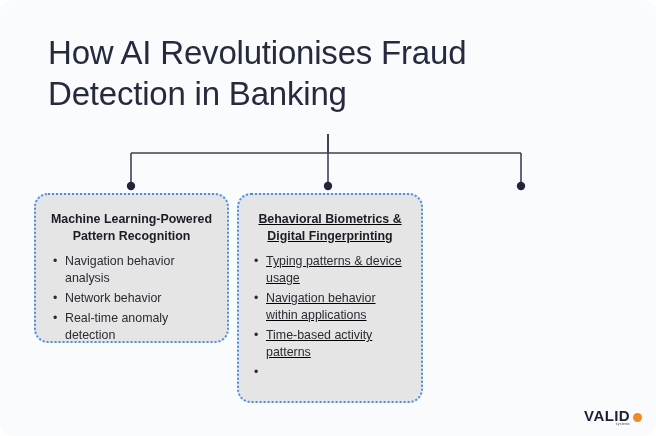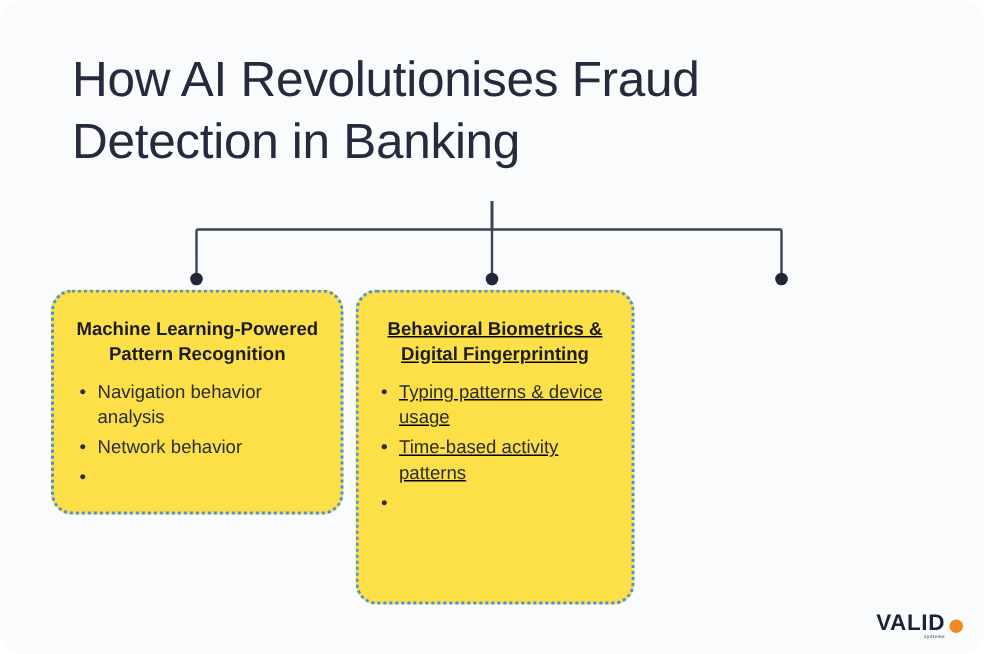--- a/index.html
+++ b/index.html
@@ -44,21 +44,21 @@
     top: 0;
     width: 656px;
     height: 436px;
     pointer-events: none;
   }
 
   
   .box {
     position: absolute;
     box-sizing: border-box;
-    background: #fde047;
+    background: #e5e5e5;
     border: 2px dotted #4a90e2;
     border-radius: 14px;
   }
   .box-head {
     text-align: center;
     font-weight: bold;
     font-size: 12.4px;
     line-height: 16.5px;
     color: #1c1c24;
   }
@@ -147,33 +147,35 @@
       <li>
         <span class="bdot">•</span>
         <span>Navigation behavior analysis</span>
       </li>
       <li>
         <span class="bdot">•</span>
         <span>Network behavior</span>
       </li>
       <li>
         <span class="bdot">•</span>
+        <span>Real-time anomaly detection</span>
       </li>
     </ul>
   </div>
 
   <div class="box" id="box2">
     <div class="box-head">Behavioral Biometrics &amp; Digital Fingerprinting</div>
     <ul class="bullets">
       <li>
         <span class="bdot">•</span>
         <span>Typing patterns &amp; device usage</span>
       </li>
       <li>
         <span class="bdot">•</span>
+        <span>Navigation behavior within applications</span>
       </li>
       <li>
         <span class="bdot">•</span>
         <span>Time-based activity patterns</span>
       </li>
       <li>
         <span class="bdot">•</span>
       </li>
     </ul>
   </div>

